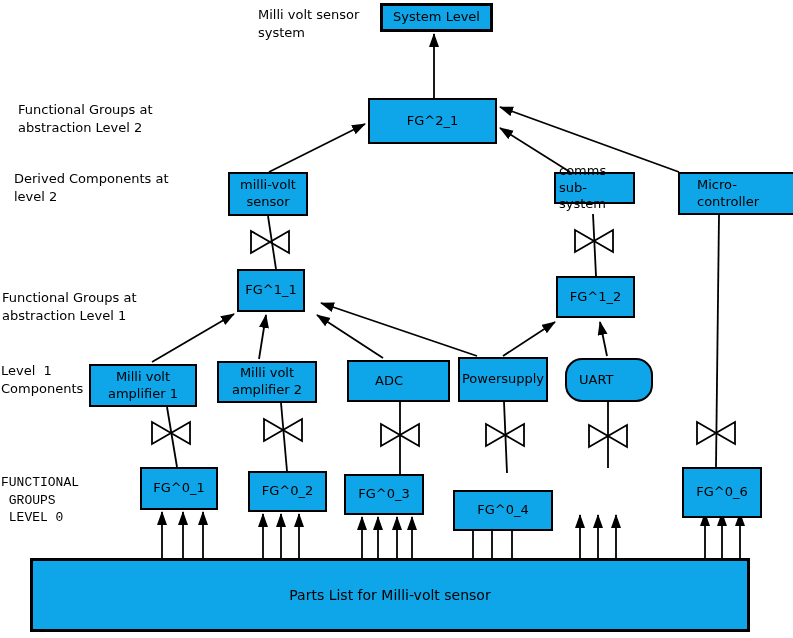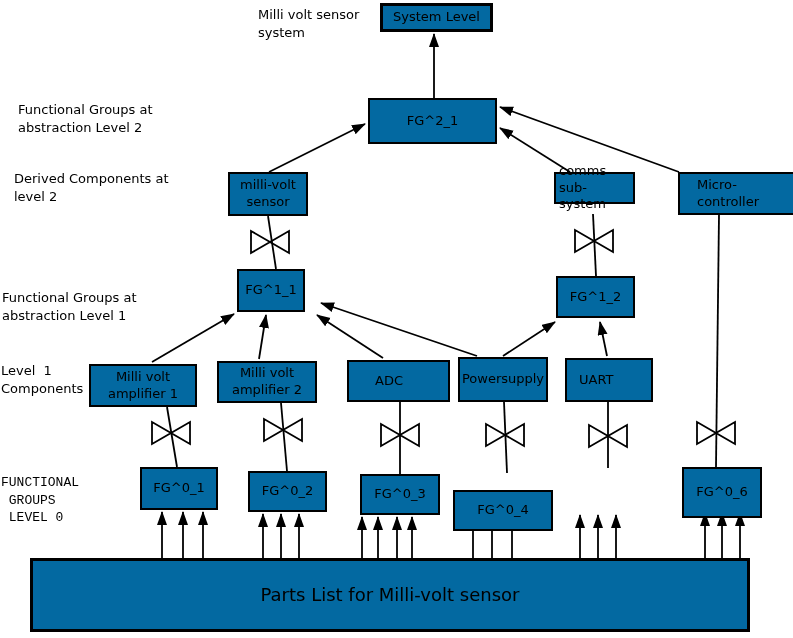--- a/index.html
+++ b/index.html
@@ -4,21 +4,21 @@
 <style>
   html,body{margin:0;padding:0;background:#fff;}
   #canvas{
     position:relative;width:793px;height:638px;background:#ffffff;
     font-family:"DejaVu Sans","Liberation Sans",sans-serif;color:#000;overflow:hidden;
   }
   svg.connectors{position:absolute;left:0;top:0;width:793px;height:638px;}
   .edge{stroke:#000;stroke-width:1.8;}
   .bowtie{stroke:#000;stroke-width:1.8;fill:none;}
   .node{
-    position:absolute;box-sizing:border-box;border:2px solid #000;background:#0369a1;
+    position:absolute;box-sizing:border-box;border:2px solid #000;background:#0ea5e9;
     display:flex;align-items:center;justify-content:center;text-align:center;
     font-size:13px;line-height:1.3;white-space:pre-wrap;
   }
   .node.thick{border-width:3px;}
   .node.left{justify-content:flex-start;text-align:left;}
   .side-label{
     position:absolute;font-size:13px;line-height:1.35;white-space:pre-wrap;
   }
 </style>
 </head>
@@ -102,21 +102,21 @@
   <div class="node left" style="left:678px;top:172px;width:136px;height:43px;padding-left:17px;">Micro-
 controller</div>
   <div class="node" style="left:237px;top:269px;width:68px;height:43px;">FG^1_1</div>
   <div class="node" style="left:556px;top:276px;width:79px;height:42px;">FG^1_2</div>
   <div class="node" style="left:89px;top:364px;width:108px;height:43px;">Milli volt
 amplifier 1</div>
   <div class="node" style="left:217px;top:361px;width:100px;height:42px;">Milli volt
 amplifier 2</div>
   <div class="node left" style="left:347px;top:360px;width:103px;height:42px;padding-left:26px;">ADC</div>
   <div class="node" style="left:458px;top:357px;width:90px;height:45px;">Powersupply</div>
-  <div class="node left" style="left:565px;top:358px;width:88px;height:44px;padding-left:12px;">UART</div>
+  <div class="node left" style="left:565px;top:358px;width:88px;height:44px;padding-left:12px;border-radius:17px;">UART</div>
   <div class="node" style="left:140px;top:467px;width:78px;height:43px;">FG^0_1</div>
   <div class="node" style="left:248px;top:471px;width:79px;height:41px;">FG^0_2</div>
-  <div class="node" style="left:360px;top:474px;width:80px;height:41px;">FG^0_3</div>
+  <div class="node" style="left:344px;top:474px;width:80px;height:41px;">FG^0_3</div>
   <div class="node" style="left:453px;top:490px;width:100px;height:41px;">FG^0_4</div>
   <div class="node" style="left:682px;top:467px;width:80px;height:51px;">FG^0_6</div>
-  <div class="node thick" style="left:30px;top:558px;width:720px;height:74px;font-size:18px;">Parts List for Milli-volt sensor</div>
+  <div class="node thick" style="left:30px;top:558px;width:720px;height:74px;font-size:14px;">Parts List for Milli-volt sensor</div>
 
 </div>
 
 </body></html>

